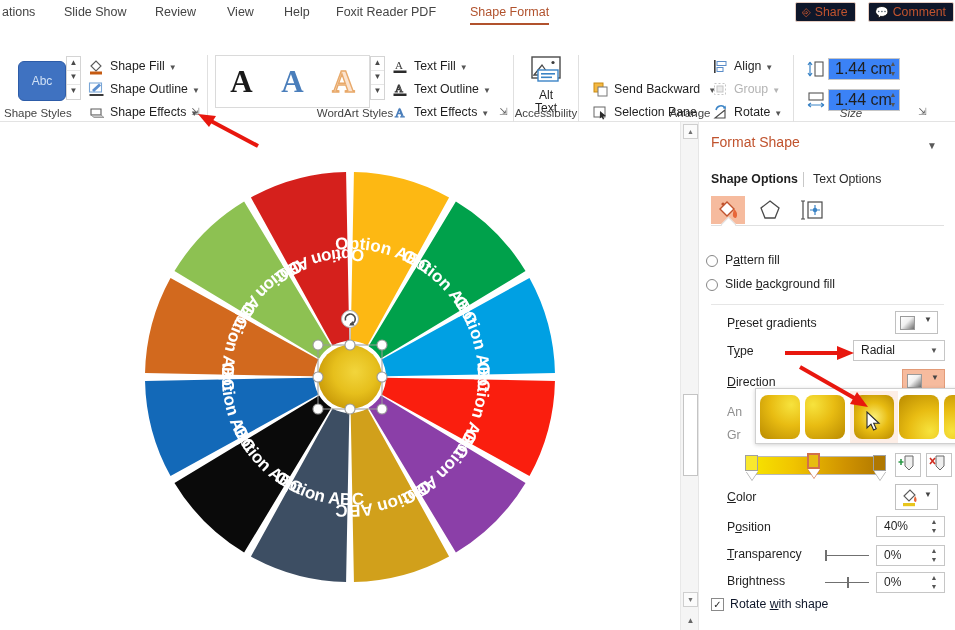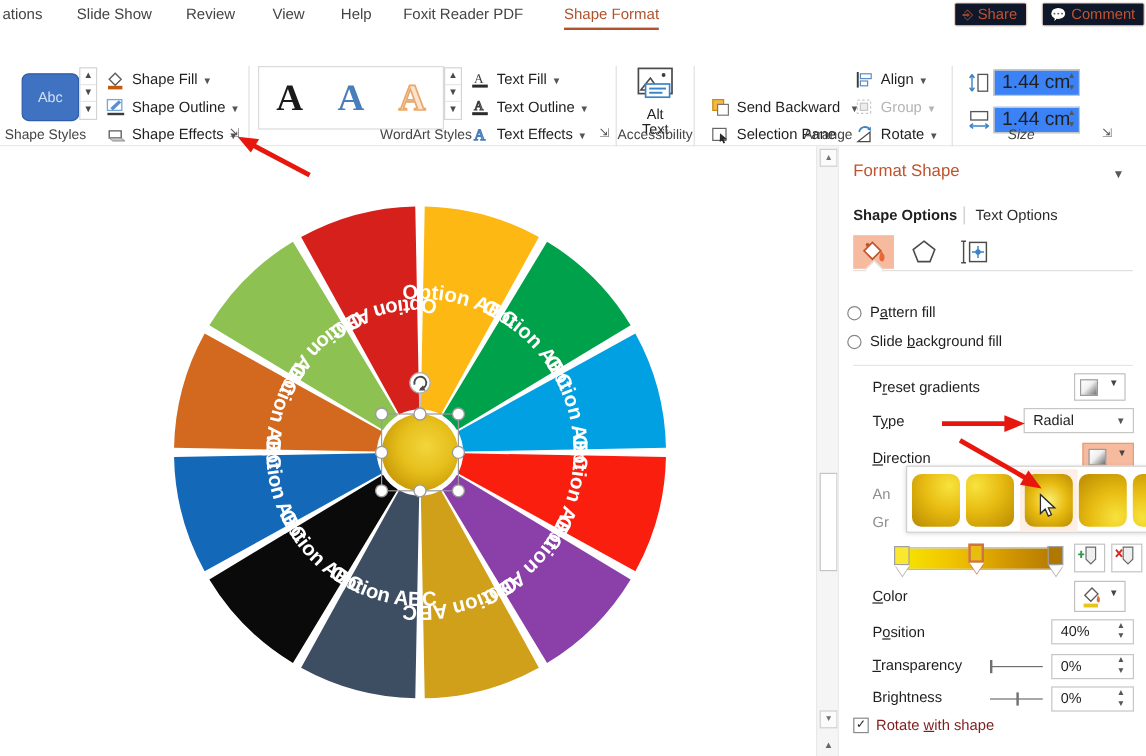--- a/index.html
+++ b/index.html
@@ -655,21 +655,21 @@
     <div class="flabel" style="top:452px;">Brightness</div>
     <div class="slider-track" style="left:126px; top:460px; width:44px;"></div>
     <div class="slider-knob" style="left:148px; top:455px;"></div>
     <div class="fbox" style="left:177px; top:450px; width:69px;">0%</div>
     <div style="position:absolute; left:228px; top:451px; width:14px; height:19px; font-size:7px; color:#555; text-align:center;">
       <i style="display:block;height:9px;line-height:9px;font-style:normal;">▲</i>
         <i style="display:block;height:9px;line-height:9px;font-style:normal;">▼</i>
     </div>
 
     <div class="chk">✓</div>
-    <div style="position:absolute; left:31px; top:475px; font-size:12.3px; color:#7f1d1d;">Rotate <u>w</u>ith shape</div>
+    <div style="position:absolute; left:31px; top:475px; font-size:12.3px; color:#0f172a;">Rotate <u>w</u>ith shape</div>
   </div>
 
   <svg class="annot" style="left:0; top:0;" width="955" height="630">
     <g>
       <line x1="258" y1="146" x2="209" y2="120" stroke="#E8170E" stroke-width="4"></line>
       <path d="M198 114 L216 116 L209 127 Z" fill="#E8170E"></path>
     </g>
     <g>
       <line x1="785" y1="353" x2="841" y2="353" stroke="#E8170E" stroke-width="4"></line>
       <path d="M854 353 L837 346 L837 360 Z" fill="#E8170E"></path>

